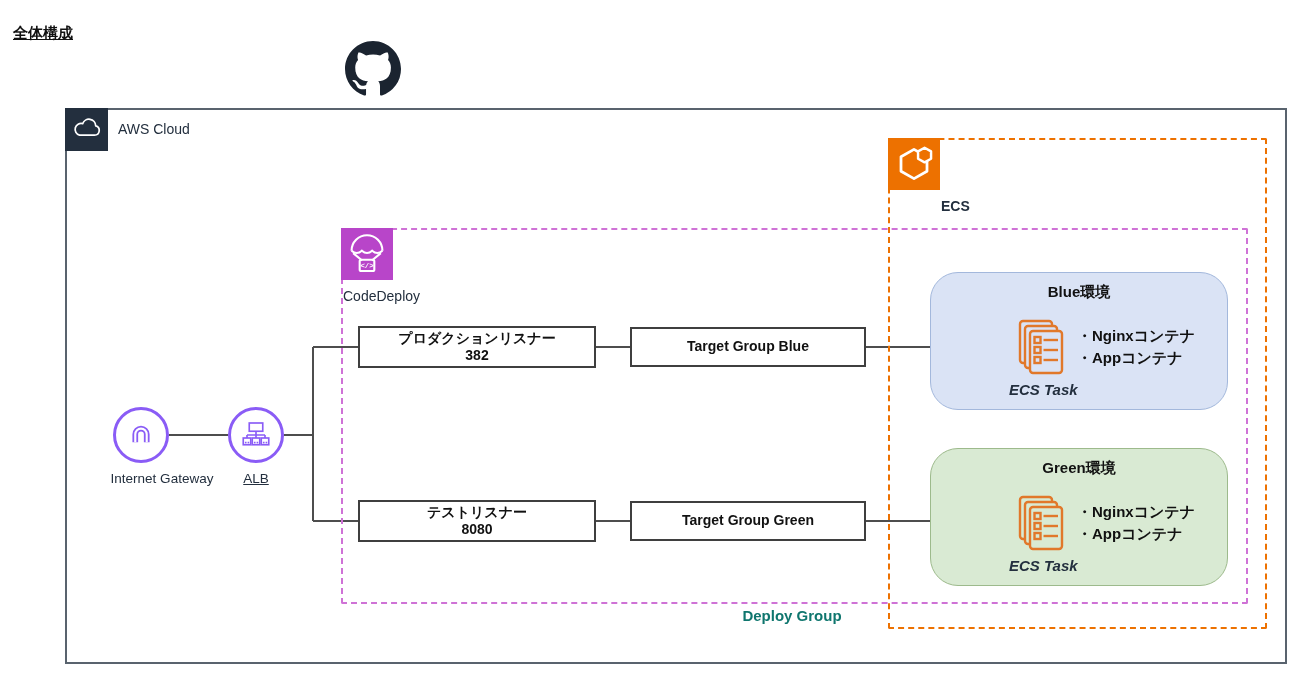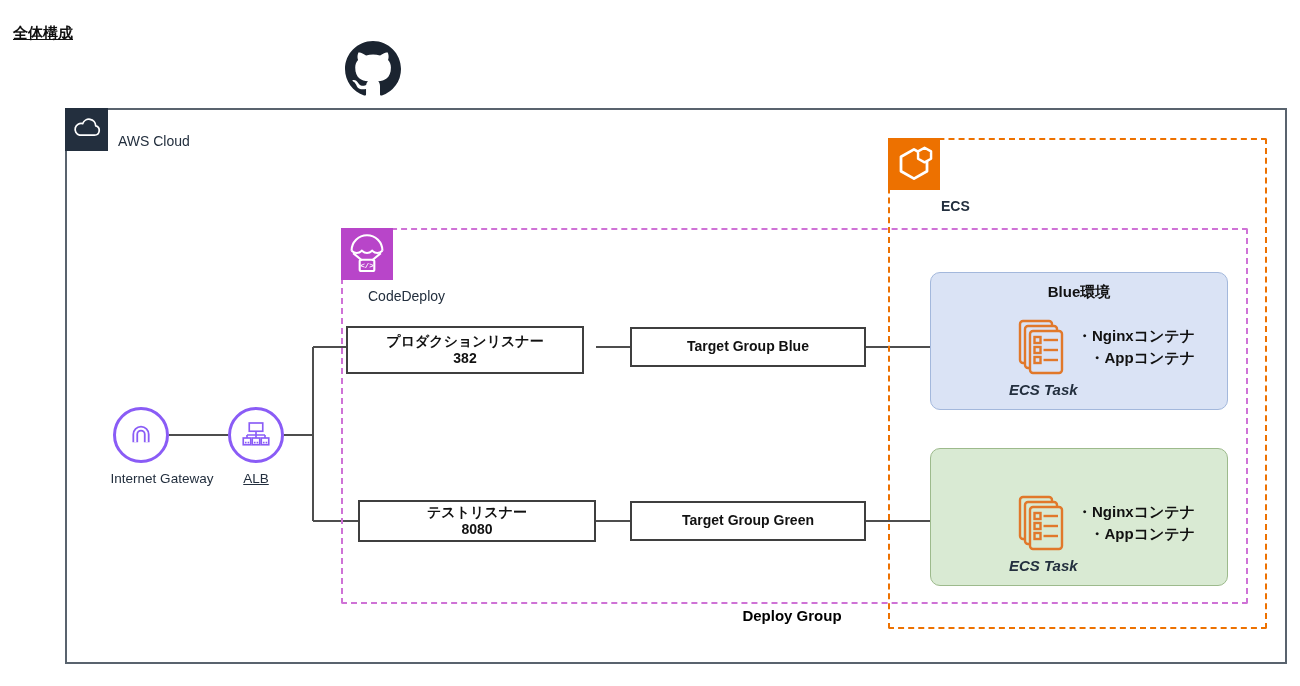--- a/index.html
+++ b/index.html
@@ -6,54 +6,54 @@
   body{font-family:"Liberation Sans","DejaVu Sans",sans-serif;color:#1a1a1a;}
   #canvas{position:relative;width:1300px;height:686px;background:#fff;overflow:hidden;}
   .abs{position:absolute;}
   #page-title{left:13px;top:24px;font-size:15px;font-weight:700;color:#111;text-decoration:underline;}
   
   #wires{left:0;top:0;z-index:0;}
   .node{z-index:2;}
   
   #aws-box{left:65px;top:108px;width:1218px;height:552px;border:2px solid #59636e;background:transparent;z-index:1;}
   #aws-head-icon{left:65px;top:108px;width:43px;height:43px;background:#232f3e;display:flex;align-items:center;justify-content:center;z-index:2;}
-  #aws-label{left:118px;top:121px;font-size:14px;color:#232f3e;z-index:2;margin-top:12px;}
+  #aws-label{left:118px;top:121px;font-size:14px;color:#232f3e;z-index:2;}
   
   #ecs-group{left:888px;top:138px;width:375px;height:487px;border:2px dashed #ED7100;z-index:1;border-radius:2px;}
   #ecs-icon{left:888px;top:138px;width:52px;height:52px;background:#ED7100;z-index:2;}
   #ecs-label{left:897px;top:198px;font-size:14px;font-weight:600;color:#232f3e;z-index:2;padding-left:44px;}
   
   #deploy-group{left:341px;top:228px;width:903px;height:372px;border:2px dashed #cf72d6;z-index:1;border-radius:2px;}
   #codedeploy-icon{left:341px;top:228px;width:52px;height:52px;background:#b845c9;z-index:2;}
-  #codedeploy-label{left:343px;top:288px;font-size:14px;color:#232f3e;z-index:2;margin-left:25px;}
-  #deploy-group-label{left:692px;top:607px;width:200px;text-align:center;font-size:15px;font-weight:600;color:#000000;z-index:2;}
+  #codedeploy-label{left:343px;top:288px;font-size:14px;color:#232f3e;z-index:2;}
+  #deploy-group-label{left:692px;top:607px;width:200px;text-align:center;font-size:15px;font-weight:600;color:#0f766e;z-index:2;}
   
   #github-icon{left:345px;top:41px;width:56px;height:56px;z-index:2;}
   
   .circle-node{width:56px;height:56px;border-radius:50%;background:#fff;border:3px solid #8a5cf6;box-sizing:border-box;display:flex;align-items:center;justify-content:center;z-index:2;}
   #igw-icon{left:113px;top:407px;}
   #alb-icon{left:228px;top:407px;}
   .circ-label{font-size:13.5px;color:#232f3e;text-align:center;z-index:2;}
   #igw-label{left:66px;top:471px;width:150px;padding-left:21px;}
   #alb-label{left:206px;top:471px;width:100px;text-decoration:underline;}
   
   .rect-node{background:#fff;border:2px solid #3f3f3f;box-sizing:border-box;display:flex;flex-direction:column;align-items:center;justify-content:center;line-height:1.25;font-weight:700;font-size:14px;color:#111;z-index:2;}
-  #prod-listener{left:346px;top:326px;width:238px;height:48px;text-align:right;}
+  #prod-listener{left:358px;top:326px;width:238px;height:42px;text-align:right;}
   #test-listener{left:358px;top:500px;width:238px;height:42px;}
   #tg-blue{left:630px;top:327px;width:236px;height:40px;}
   #tg-green{left:630px;top:501px;width:236px;height:40px;}
   
-  .env-box{width:298px;height:138px;border-radius:10px;box-sizing:border-box;z-index:2;}
+  .env-box{width:298px;height:138px;border-radius:28px;box-sizing:border-box;z-index:2;}
   #env-blue{left:930px;top:272px;background:#dae3f5;border:1.5px solid #a3b8dc;}
   #env-green{left:930px;top:448px;background:#d9ead3;border:1.5px solid #9dba8c;}
   .env-title{position:absolute;top:10px;left:0;width:100%;text-align:center;font-size:15px;font-weight:700;color:#111;}
   .task-icon{position:absolute;left:86px;top:45px;width:48px;height:58px;}
   #env-blue .task-page{fill:#dae3f5;}
   #env-green .task-page{fill:#d9ead3;}
-  .container-list{position:absolute;left:146px;top:52px;font-size:15px;font-weight:700;color:#111;line-height:1.45;white-space:nowrap;text-align:right;}
+  .container-list{position:absolute;left:146px;top:52px;font-size:15px;font-weight:700;color:#111;line-height:1.45;white-space:nowrap;}
   .task-label{position:absolute;left:78px;top:108px;font-size:15px;font-weight:700;color:#232f3e;white-space:nowrap;font-style:italic;}
 </style>
 </head>
 <body>
 
 <div id="canvas">
 
   <div id="page-title" class="abs">全体構成</div>
 
   <div id="github-icon" class="abs">
@@ -176,20 +176,21 @@
       </svg>
     </div>
     <div class="container-list">
       <div>・Nginxコンテナ</div>
       <div>・Appコンテナ</div>
     </div>
     <div class="task-label">ECS Task</div>
   </div>
 
   <div id="env-green" class="abs env-box node">
+    <div class="env-title">Green環境</div>
     <div class="task-icon">
       <svg width="48" height="58" viewBox="0 0 48 58" aria-hidden="true">
         <g stroke="#e1782a" stroke-width="2.4">
           <rect class="task-page" x="3" y="3" width="32" height="42" rx="3"></rect>
           <rect class="task-page" x="8" y="8" width="32" height="42" rx="3"></rect>
           <rect class="task-page" x="13" y="13" width="32" height="42" rx="3"></rect>
           <g fill="none">
             <rect x="17.5" y="19" width="6" height="6"></rect>
               <line x1="26.5" y1="22" x2="41" y2="22"></line>
             <rect x="17.5" y="29" width="6" height="6"></rect>

